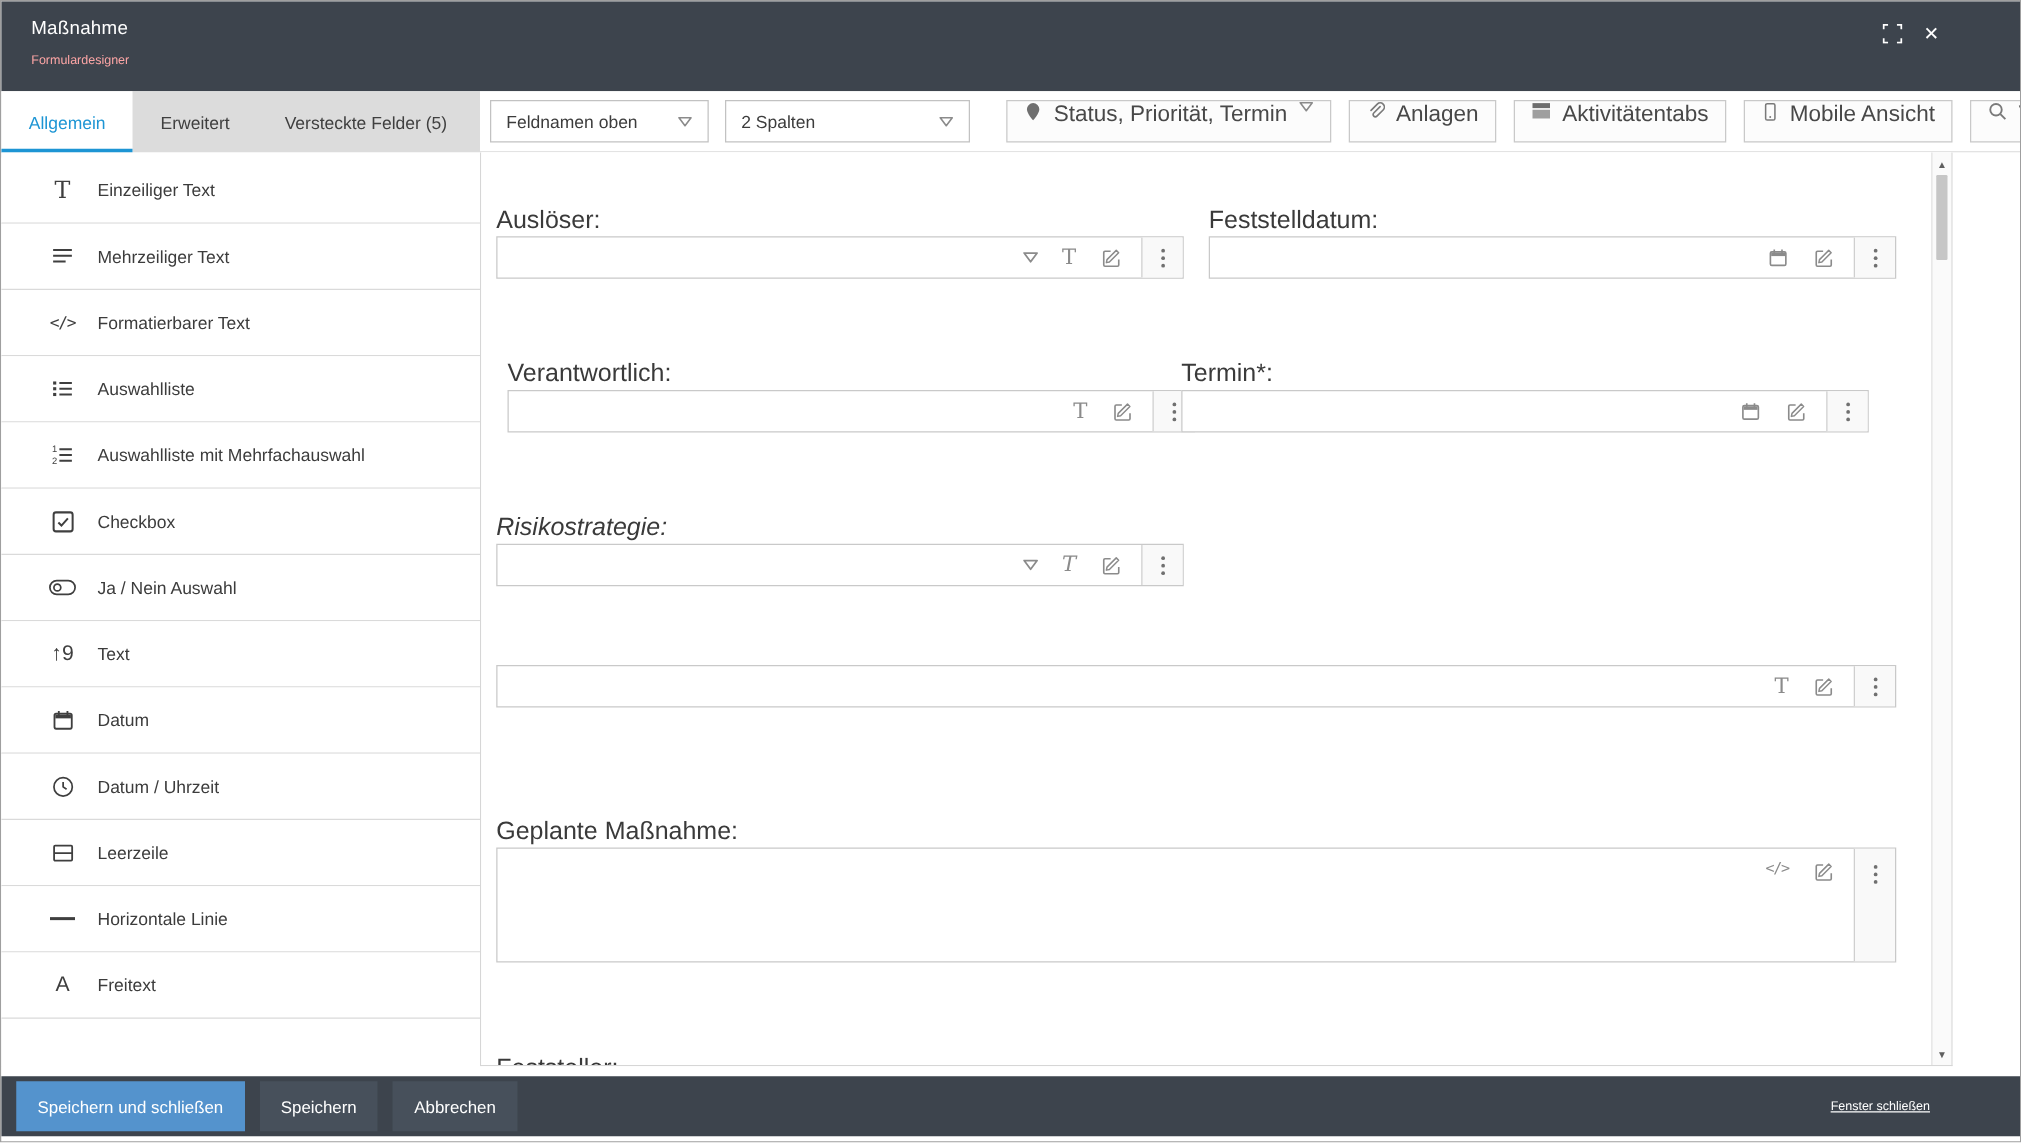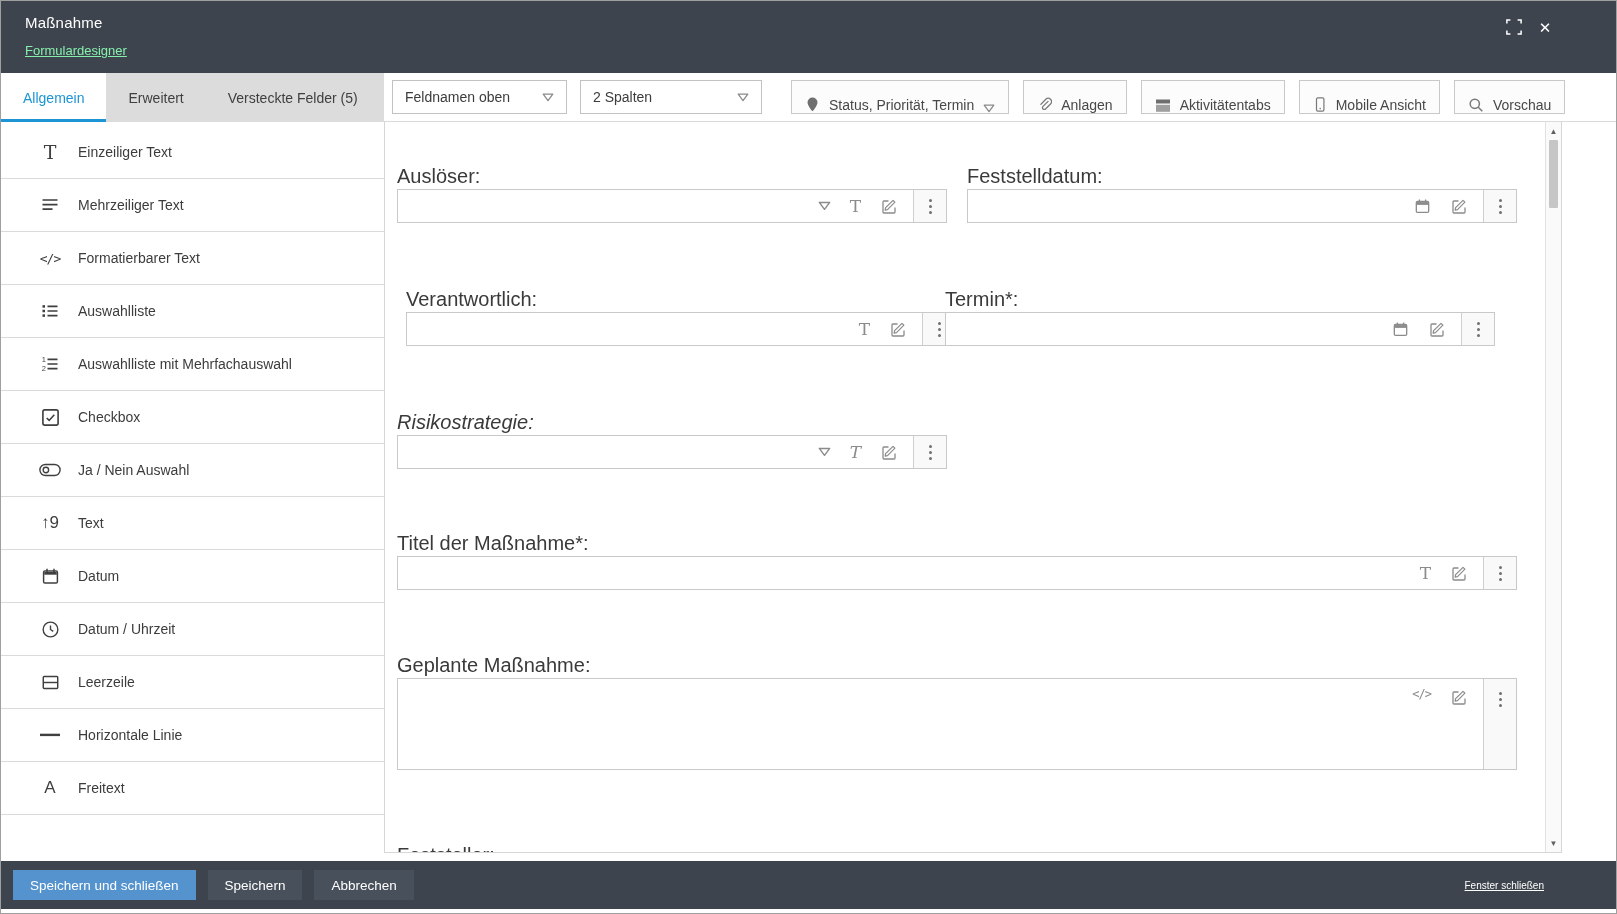--- a/index.html
+++ b/index.html
@@ -8,38 +8,38 @@
   .window{
     position:relative; width:1617px; height:914px; background:#fff;
     border:1px solid #9f9f9f; overflow:hidden;
   }
   
   .titlebar{
     position:absolute; left:0; top:0; width:100%; height:72px;
     background:#3d444d; color:#fff; padding:13px 0 0 24px;
   }
   .titlebar .title{ font-size:15px; letter-spacing:.2px; }
-  .titlebar .subtitle{ font-size:13px; margin-top:12px; color:#86efac;text-decoration:underline; }
+  .titlebar .subtitle{ font-size:10px; margin-top:12px; color:#fca5a5; }
   .titlebar-icons{ position:absolute; top:17px; right:62px; display:flex; gap:13px; align-items:center; }
   .tb-icon{ width:18px; height:18px; display:flex; align-items:center; justify-content:center; cursor:pointer; color:#fff; font-size:15px; line-height:1; }
   
   .topstrip{ position:absolute; left:0; top:72px; width:100%; height:49px; display:flex; }
   .tabstrip{ width:383px; height:49px; background:#dcdcdc; display:flex; flex-shrink:0; }
   .tab{ height:49px; display:flex; align-items:center; padding:0 22px; font-size:14px; color:#3f3f3f; cursor:pointer; }
   .tab.active{ background:#fff; color:#1d95d4; border-bottom:3px solid #1d95d4; padding-top:3px; }
   .toolbar{ flex:1; background:#fff; border-bottom:1px solid #dadada; display:flex; align-items:center; padding-left:8px; }
   .tb-select{
     height:34px; border:1px solid #c2c2c2; background:#fff; display:flex; align-items:center;
     justify-content:space-between; padding:0 12px; font-size:14px; color:#3c3c3c; cursor:pointer;
   }
   .tb-select.s1{ width:175px; margin-right:13px; }
-  .tb-select.s2{ width:182px; margin-right:29px; }
+  .tb-select.s2{ width:196px; margin-right:29px; }
   .tb-btn{
-    height:34px; border:1px solid #c9c9c9; background:#fcfcfc; display:flex; align-items:flex-end;
-    gap:9px; padding:0 13px; font-size:14px; color:#484848; margin-right:14px; cursor:pointer; white-space:nowrap;
+    height:34px; border:1px solid #c9c9c9; background:#fcfcfc; display:flex; align-items:flex-start;
+    gap:9px; padding:0 13px; font-size:18px; color:#484848; margin-right:14px; cursor:pointer; white-space:nowrap;
   }
   
   .body{ position:absolute; left:0; top:121px; width:100%; height:731px; display:flex; }
   .sidebar{ width:383px; flex-shrink:0; background:#fff; padding-top:4px; }
   .sb-item{ height:53px; display:flex; align-items:center; padding-left:36px; border-bottom:1px solid #dadada; cursor:pointer; background:#fff; }
   .sb-ico{ width:26px; display:flex; align-items:center; justify-content:center; color:#3f3f3f; flex-shrink:0; }
   .sb-ico.serifT{ font-family:"DejaVu Serif", serif; font-size:19px; }
   .sb-ico.mono{ font-family:"DejaVu Sans Mono", monospace; font-size:13px; letter-spacing:-1px; }
   .sb-ico.plain{ font-size:17px; }
   .sb-label{ margin-left:15px; font-size:14px; color:#3c3c3c; }
@@ -82,21 +82,21 @@
   }
   .field-input.tall .menu-seg{ justify-content:flex-start; padding-top:13px; }
   .menu-seg i{ width:3px; height:3px; border-radius:50%; background:#707070; display:block; }
   
   .footergap{ position:absolute; left:0; top:852px; width:100%; height:8px; background:#fff; }
   .footer{
     position:absolute; left:0; top:860px; width:100%; height:48px; background:#3d444d;
     display:flex; align-items:center; padding-left:12px;
   }
   .ft-btn{
-    height:30px; display:flex; align-items:center; padding:0 17px; font-size:13.5px; color:#fff;
+    height:40px; display:flex; align-items:center; padding:0 17px; font-size:13.5px; color:#fff;
     margin-right:12px; cursor:pointer; border:none;
   }
   .ft-btn.primary{ background:#5493cd; }
   .ft-btn.dark{ background:#47505b; }
   .ft-link{ margin-left:auto; margin-right:72px; color:#fff; font-size:10px; text-decoration:underline; cursor:pointer; }
   svg{ display:block; }
 </style>
 </head>
 <body>
 
@@ -396,21 +396,20 @@
               </div>
               <span class="menu-seg">
                   <i></i>
                   <i></i>
                   <i></i>
                 </span>
             </div>
           </div>
 
           <div class="field f-titel">
-            <div class="field-label">Titel der Maßnahme*:</div>
             <div class="field-input">
               <div class="iconrow">
                 <span class="ic t-ic">T</span>
                 <span class="ic">
                     <svg width="18" height="18" viewBox="0 0 18 18">
                       <path d="M15 10.5V15a1 1 0 0 1-1 1H4a1 1 0 0 1-1-1V5a1 1 0 0 1 1-1h4.5" fill="none" stroke="#8b8b8b" stroke-width="1.3"></path>
                       <path d="M7.5 12.6l-2.4.5.5-2.4L13 3.3l1.9 1.9z" fill="none" stroke="#8b8b8b" stroke-width="1.2" stroke-linejoin="round"></path>
                     </svg>
                   </span>
               </div>

